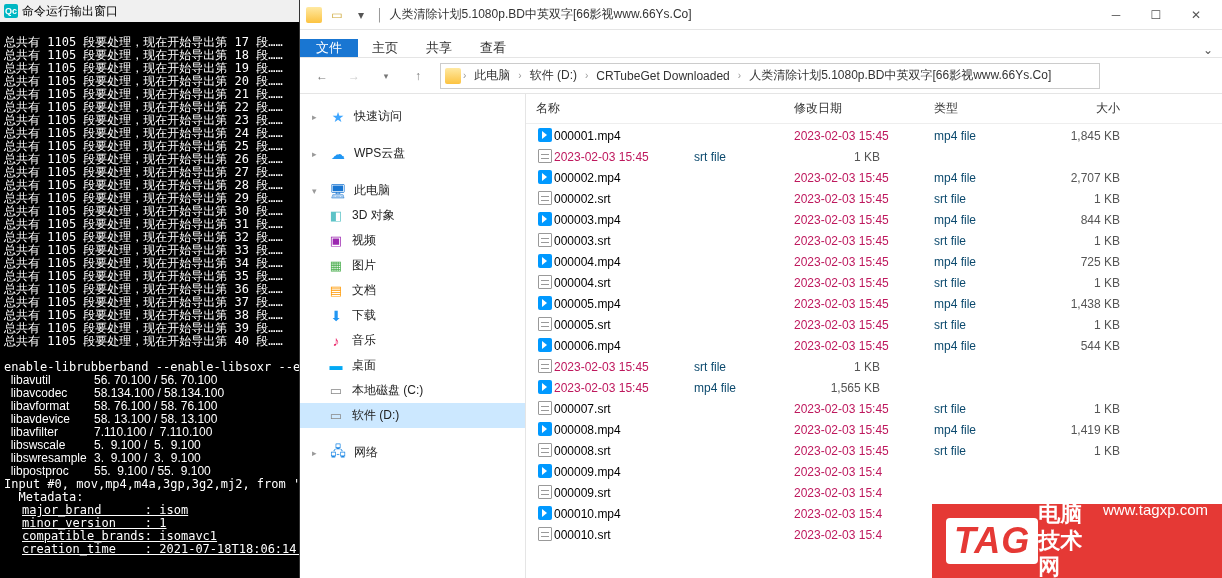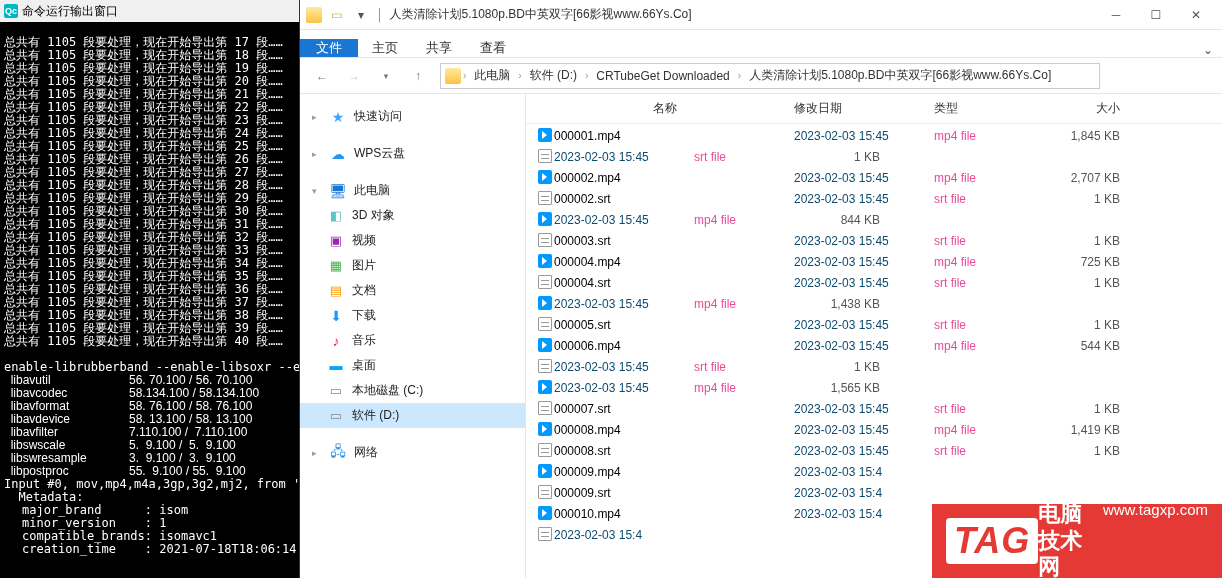--- a/index.html
+++ b/index.html
@@ -5,24 +5,24 @@
   * { margin: 0; padding: 0; box-sizing: border-box; font-family: "Microsoft YaHei", "Segoe UI", sans-serif; }
   body { width: 1222px; height: 578px; display: flex; overflow: hidden; background:#fff; font-size:12px; }
 
   
   .console { width: 300px; height: 100%; background: #000; color: #ccc; font-family: Consolas, "SimSun", monospace; font-size: 12px; line-height: 13px; overflow: hidden; position: relative; border-right: 1px solid #333;}
   .console-title { height: 22px; background: #f0f0f0; color: #000; display: flex; align-items: center; padding: 0 4px; gap:4px;}
   .qc-icon { width:14px; height:14px; background:#00b7c3; color:#fff; font-size:9px; font-weight:bold; display:flex; align-items:center; justify-content:center; border-radius:2px;}
   .console-body { padding: 14px 4px; white-space: pre; color:#ffffff; }
   .console-body .line { color:#ffffff; font-family: SimSun, monospace;}
   .dash-sep { color:#fff; }
-  .lib-line { display:flex;gap:26px; }
+  .lib-line { display:flex; }
   .lib-line .n { width: 90px; }
-  .lib-line .v { width:120px;margin-left:9px;}
-  .meta-indent { padding-left: 18px;}
+  .lib-line .v { width:120px;}
+  .meta-indent { padding-left: 18px; text-decoration: underline;}
 
   
   .explorer { flex:1; height:100%; display:flex; flex-direction:column; background:#fff; }
   .exp-titlebar { height: 30px; display:flex; align-items:center; padding:0 6px; justify-content:space-between; border-bottom:1px solid #e5e5e5;}
   .exp-titlebar .left { display:flex; align-items:center; gap:6px; }
   .folder-icon { width:16px; height:16px; background:linear-gradient(#ffe9a2,#fcc341); border-radius:2px; position:relative;}
   .mini-ctrl { width:18px; height:16px; display:flex; align-items:center; justify-content:center; color:#555; }
   .win-ctrls { display:flex; gap:0;}
   .win-ctrls div { width:40px; height:28px; display:flex; align-items:center; justify-content:center; color:#555; }
 
@@ -42,30 +42,30 @@
   .sidebar { width: 226px; border-right:1px solid #e5e5e5; padding:10px 0; overflow-y:auto;}
   .side-item { display:flex; align-items:center; gap:8px; padding:4px 10px 4px 28px; color:#222; cursor:default;}
   .side-item.top { padding-left:12px; font-weight:normal;}
   .side-item.selected { background:#cce8ff;}
   .side-item .tri { width:10px; color:#999; font-size:9px;}
   .side-ico { width:16px; height:16px; display:flex; align-items:center; justify-content:center;}
   .side-sep { height:12px; }
 
   .filepane { flex:1; overflow:hidden; display:flex; flex-direction:column;}
   .col-header { display:flex; padding:6px 0 6px 10px; color:#333; border-bottom:1px solid #eee;}
-  .col-header .c-name { width: 258px; text-align: center;}
+  .col-header .c-name { width: 258px;}
   .col-header .c-date { width: 140px;}
   .col-header .c-type { width: 116px;}
   .col-header .c-size { width: 80px; text-align:right; padding-right:10px;}
   .filelist { flex:1; overflow-y:auto;}
   .file-row { display:flex; align-items:flex-end; padding:2px 0 2px 10px; height:21px;}
   .file-row .ico { width:18px; height:16px; display:flex; align-items:center; justify-content:center;}
   .file-row .nm { width:240px; color:#000;}
-  .file-row .dt { width:140px; color:#0c4a6e;margin-top:32px;}
-  .file-row .tp { width:116px; color:#ec4899;}
+  .file-row .dt { width:140px; color:#be185d;margin-top:32px;}
+  .file-row .tp { width:116px; color:#0c4a6e;}
   .file-row .sz { width:80px; color:#555; text-align:right; padding-right:10px;}
   .mp4-ico { width:14px; height:14px; background:#0099ff; border-radius:2px; position:relative;}
   .mp4-ico::after { content:""; position:absolute; left:4px; top:3px; border-left:5px solid #fff; border-top:4px solid transparent; border-bottom:4px solid transparent;}
   .srt-ico { width:14px; height:14px; background:#fff; border:1px solid #999; border-radius:1px; position:relative;}
   .srt-ico::before, .srt-ico::after { content:""; position:absolute; left:2px; right:2px; height:1px; background:#999;}
   .srt-ico::before { top:4px;} .srt-ico::after { top:8px;}
 
   .tag-overlay { position:absolute; right:0; bottom:0; width:290px; height:74px; background:#e53935; color:#fff; display:flex; align-items:center; padding:6px 14px; gap:0;}
   .tag-overlay .tag-logo { background:#fff; color:#e53935; font-weight:900; font-style:italic; font-size:36px; padding:2px 8px; border-radius:4px; letter-spacing:1px; font-family: Arial, sans-serif;}
   .tag-overlay .tag-txt { display:flex; flex-direction:row; line-height:1.2;}
@@ -247,20 +247,21 @@
                 </span>
       <span class="nm">000002.srt</span>
       <span class="dt">2023-02-03 15:45</span>
       <span class="tp">srt file</span>
       <span class="sz">1 KB</span>
     </div>
               <div class="file-row">
       <span class="ico">
                   <span class="mp4-ico"></span>
                 </span>
+      <span class="nm">000003.mp4</span>
       <span class="dt">2023-02-03 15:45</span>
       <span class="tp">mp4 file</span>
       <span class="sz">844 KB</span>
     </div>
               <div class="file-row">
       <span class="ico">
                   <span class="srt-ico"></span>
                 </span>
       <span class="nm">000003.srt</span>
       <span class="dt">2023-02-03 15:45</span>
@@ -282,20 +283,21 @@
                 </span>
       <span class="nm">000004.srt</span>
       <span class="dt">2023-02-03 15:45</span>
       <span class="tp">srt file</span>
       <span class="sz">1 KB</span>
     </div>
               <div class="file-row">
       <span class="ico">
                   <span class="mp4-ico"></span>
                 </span>
+      <span class="nm">000005.mp4</span>
       <span class="dt">2023-02-03 15:45</span>
       <span class="tp">mp4 file</span>
       <span class="sz">1,438 KB</span>
     </div>
               <div class="file-row">
       <span class="ico">
                   <span class="srt-ico"></span>
                 </span>
       <span class="nm">000005.srt</span>
       <span class="dt">2023-02-03 15:45</span>
@@ -378,20 +380,21 @@
                 </span>
       <span class="nm">000010.mp4</span>
       <span class="dt">2023-02-03 15:4</span>
       <span class="tp"></span>
       <span class="sz"></span>
     </div>
               <div class="file-row">
       <span class="ico">
                   <span class="srt-ico"></span>
                 </span>
+      <span class="nm">000010.srt</span>
       <span class="dt">2023-02-03 15:4</span>
       <span class="tp"></span>
       <span class="sz"></span>
     </div>
             </div>
     </div>
   </div>
 
 </div>
 </div>

